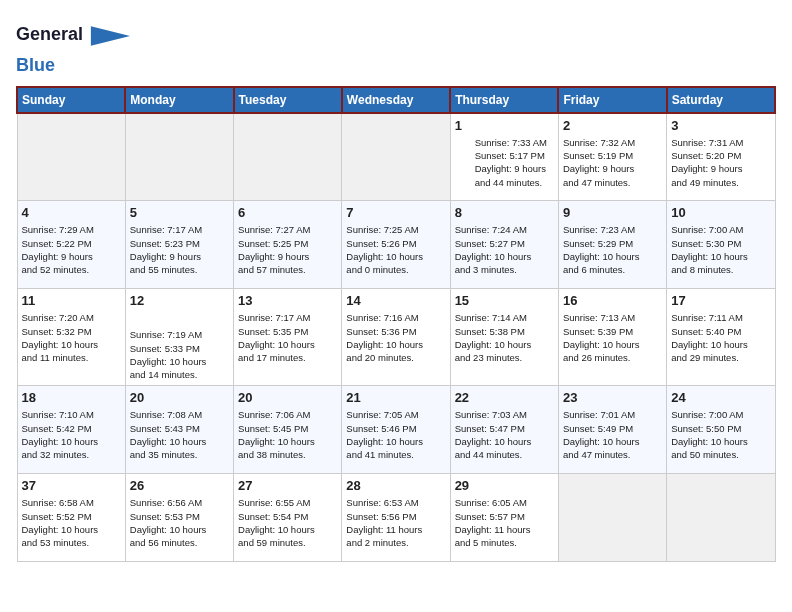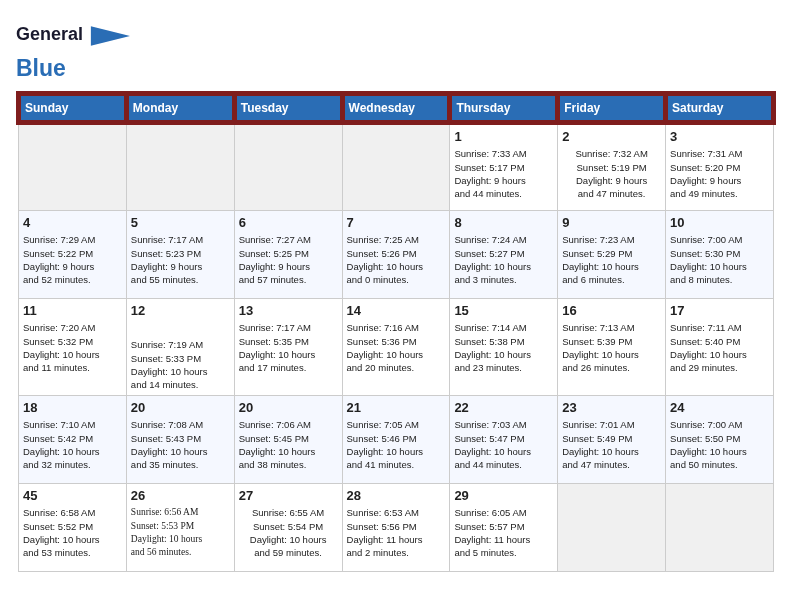--- a/index.html
+++ b/index.html
@@ -33,21 +33,21 @@
       border-collapse: collapse;
       table-layout: fixed;
     }
     th {
       background: #2a6db5;
       color: #fff;
       font-size: 12px;
       font-weight: bold;
       padding: 5px 4px;
       text-align: left;
-      border: 5px solid #7f1d1d;
+      border: 2px solid #7f1d1d;
     }
     td {
       border: 1px solid #ccc;
       vertical-align: top;
       padding: 4px 4px;
       font-size: 10px;
       color: #222;
       height: 88px;
       background: #fff;
     }
@@ -84,21 +84,21 @@
     }
   </style>
 </head>
 <body>
 
 <div class="header">
   <div class="logo-wrapper">
     <div class="logo-icon">
         <div style="font-family: Arial, sans-serif; line-height: 1.1;"><span style="font-size:18px;font-weight:bold;color:#1a1a2e;">General</span><svg style="display:inline-block;vertical-align:middle;margin-left:3px;" width="18" height="16" viewBox="0 0 18 16">
             <polygon points="2,4 18,8 2,12" fill="#2a6db5"></polygon>
-          </svg><br><span style="font-size:23px;font-weight:bold;color:#2a6db5;">Blue</span></div>
+          </svg><br><span style="font-size:18px;font-weight:bold;color:#2a6db5;">Blue</span></div>
       </div>
   </div>
   <div class="title-block">
     <div class="month-title"></div>
     <div class="location"></div>
   </div>
 </div>
 
 <table>
   <thead>
@@ -113,28 +113,28 @@
       </tr>
   </thead>
   <tbody id="calendar-body">
   <tr>
         <td class="empty"></td>
         <td class="empty"></td>
         <td class="empty"></td>
         <td class="empty"></td>
         <td>
           <span class="day-num">1</span>
-          <div class="day-info" style="white-space: pre-line;">Sunrise: 7:33 AM
+          <div class="day-info" style="white-space: pre-line; margin-left: 20px;">Sunrise: 7:33 AM
 Sunset: 5:17 PM
 Daylight: 9 hours
 and 44 minutes.</div>
         </td>
         <td>
           <span class="day-num">2</span>
-          <div class="day-info" style="white-space: pre-line; text-align: center;">Sunrise: 7:32 AM
+          <div class="day-info" style="white-space: pre-line;">Sunrise: 7:32 AM
 Sunset: 5:19 PM
 Daylight: 9 hours
 and 47 minutes.</div>
         </td>
         <td>
           <span class="day-num">3</span>
           <div class="day-info" style="white-space: pre-line;">Sunrise: 7:31 AM
 Sunset: 5:20 PM
 Daylight: 9 hours
 and 49 minutes.</div>
@@ -288,36 +288,36 @@
         <td>
           <span class="day-num">24</span>
           <div class="day-info" style="white-space: pre-line;">Sunrise: 7:00 AM
 Sunset: 5:50 PM
 Daylight: 10 hours
 and 50 minutes.</div>
         </td>
       </tr>
       <tr>
         <td>
-          <span class="day-num">45</span>
+          <span class="day-num">37</span>
           <div class="day-info" style="white-space: pre-line;">Sunrise: 6:58 AM
 Sunset: 5:52 PM
 Daylight: 10 hours
 and 53 minutes.</div>
         </td>
         <td>
           <span class="day-num">26</span>
-          <div class="day-info" style="white-space: pre-line; font-family: Liberation Serif, serif;">Sunrise: 6:56 AM
+          <div class="day-info" style="white-space: pre-line;">Sunrise: 6:56 AM
 Sunset: 5:53 PM
 Daylight: 10 hours
 and 56 minutes.</div>
         </td>
         <td>
           <span class="day-num">27</span>
-          <div class="day-info" style="white-space: pre-line; text-align: center;">Sunrise: 6:55 AM
+          <div class="day-info" style="white-space: pre-line;">Sunrise: 6:55 AM
 Sunset: 5:54 PM
 Daylight: 10 hours
 and 59 minutes.</div>
         </td>
         <td>
           <span class="day-num">28</span>
           <div class="day-info" style="white-space: pre-line;">Sunrise: 6:53 AM
 Sunset: 5:56 PM
 Daylight: 11 hours
 and 2 minutes.</div>

